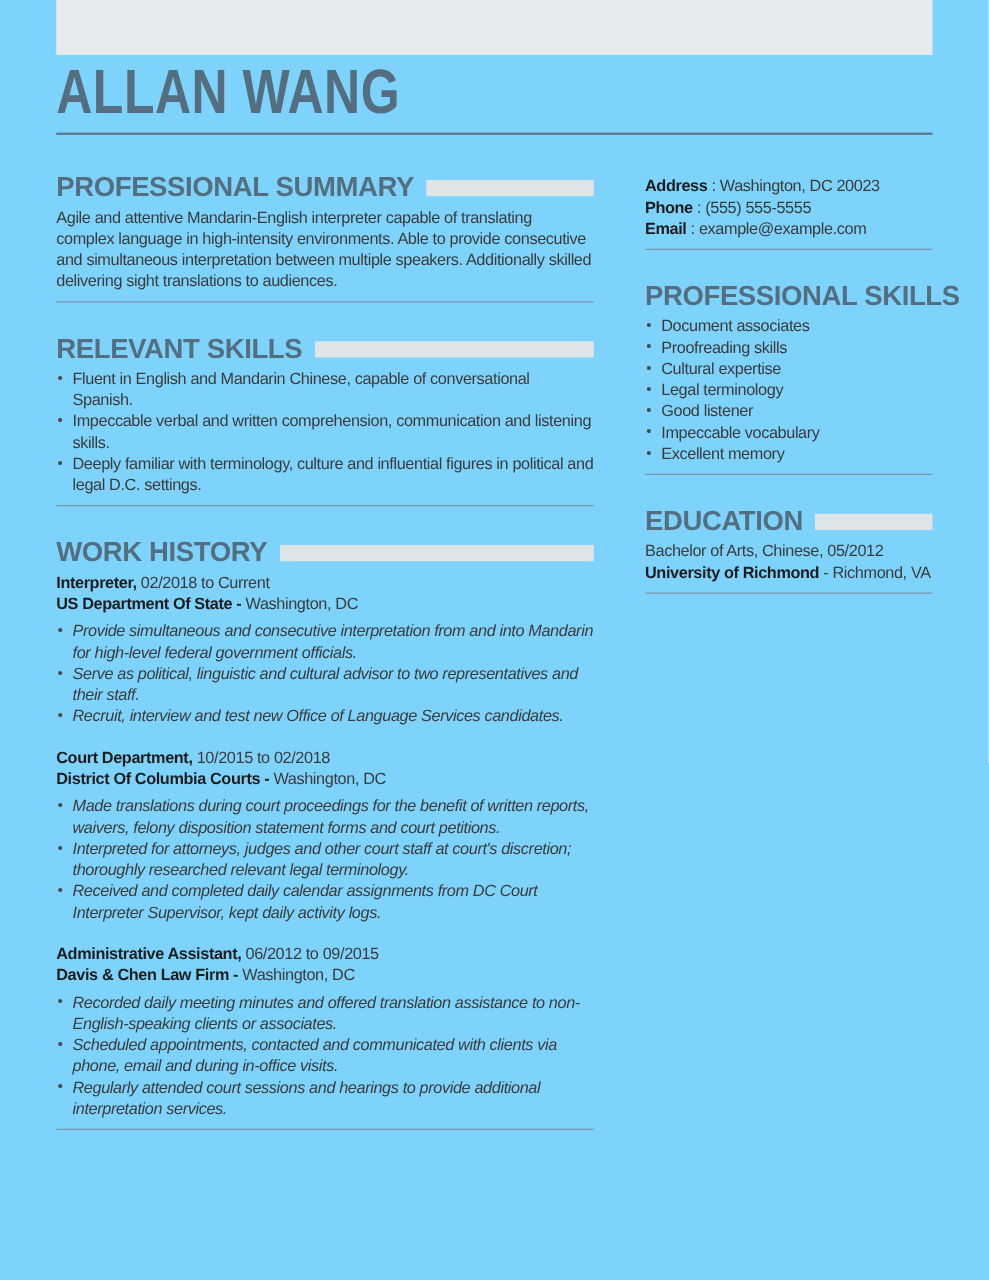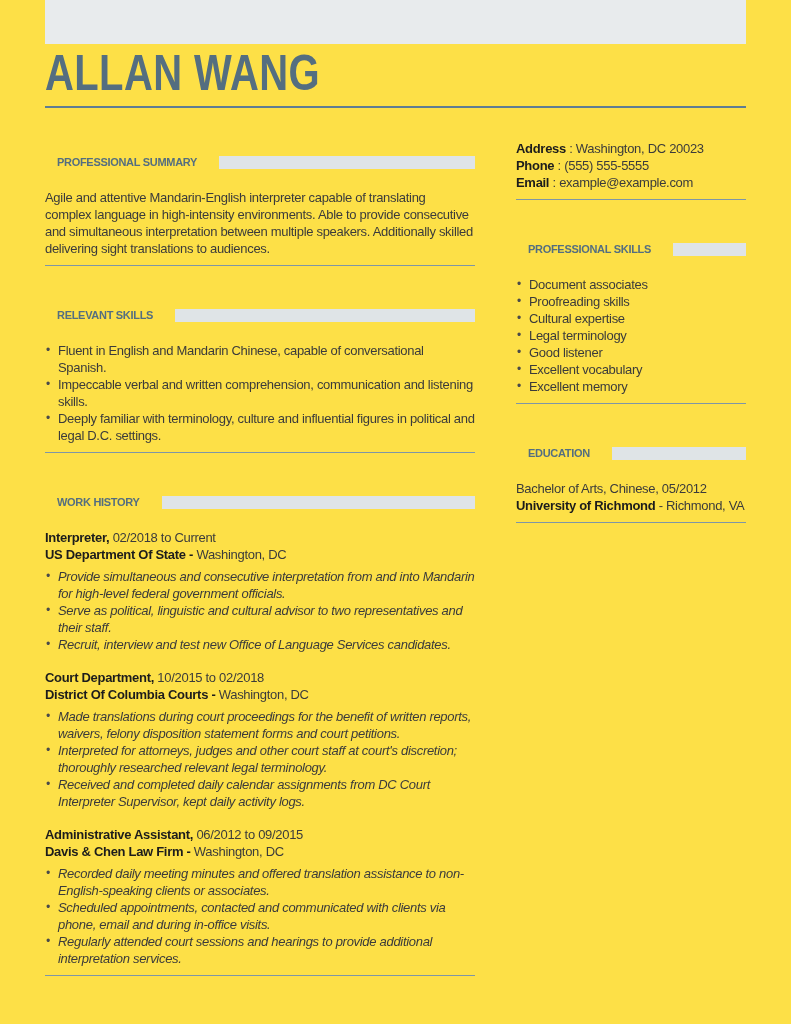--- a/index.html
+++ b/index.html
@@ -5,21 +5,21 @@
   html, body {
     margin: 0;
     padding: 0;
     background: #ffffff;
     font-family: "Liberation Sans", "DejaVu Sans", sans-serif;
   }
   .page {
     position: relative;
     width: 791px;
     height: 1024px;
-    background: #fde047;
+    background: #7dd3fc;
     box-sizing: border-box;
     padding: 0 45px;
     overflow: hidden;
     color: var(--text, #3b3b3b);
   }
   .top-band {
     height: 44px;
     width: 100%;
     background: var(--band, #e8ebed);
   }
@@ -53,22 +53,22 @@
     border-bottom: 1px solid var(--divider, #7e96a6);
     padding-bottom: 8px;
     margin-bottom: 27px;
   }
   .sec-head {
     display: flex;
     align-items: center;
     margin: 0 0 5px 0;
   }
   .sec-head h2 {
-    margin: 12px;
-    font-size: 11px;
+    margin: 0;
+    font-size: 22px;
     line-height: 20px;
     letter-spacing: -0.3px;
     font-weight: bold;
     color: var(--accent, #546e80);
     white-space: nowrap;
   }
   .head-bar {
     flex: 1;
     height: 13px;
     margin-left: 10px;
@@ -214,21 +214,21 @@
         <div class="sec-head">
           <h2>PROFESSIONAL SKILLS</h2>
           <div class="head-bar"></div>
         </div>
         <ul class="blist body-text">
           <li>Document associates</li>
           <li>Proofreading skills</li>
           <li>Cultural expertise</li>
           <li>Legal terminology</li>
           <li>Good listener</li>
-          <li>Excellent vocabulary</li>
+          <li>Impeccable vocabulary</li>
           <li>Excellent memory</li>
         </ul>
       </section>
 
       <section class="sec">
         <div class="sec-head">
           <h2>EDUCATION</h2>
           <div class="head-bar"></div>
         </div>
         <p class="body-text edu-line">Bachelor of Arts, Chinese, 05/2012</p>

